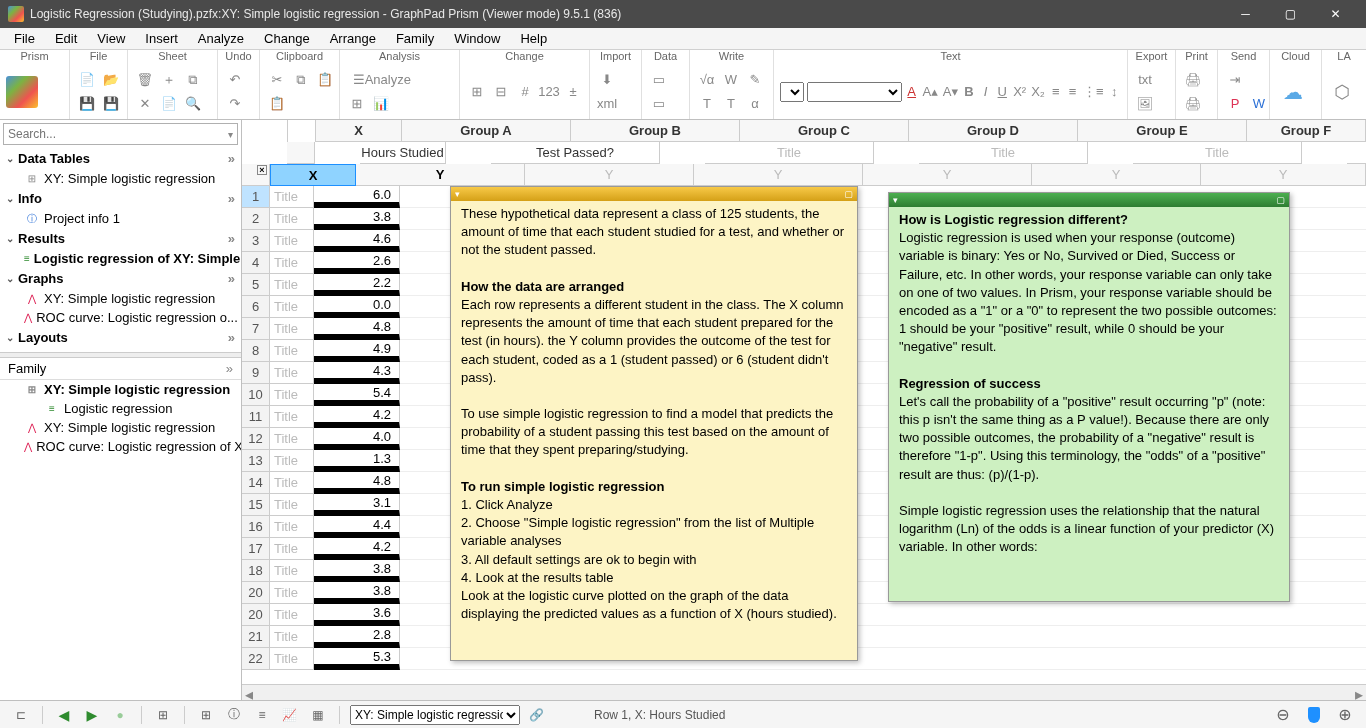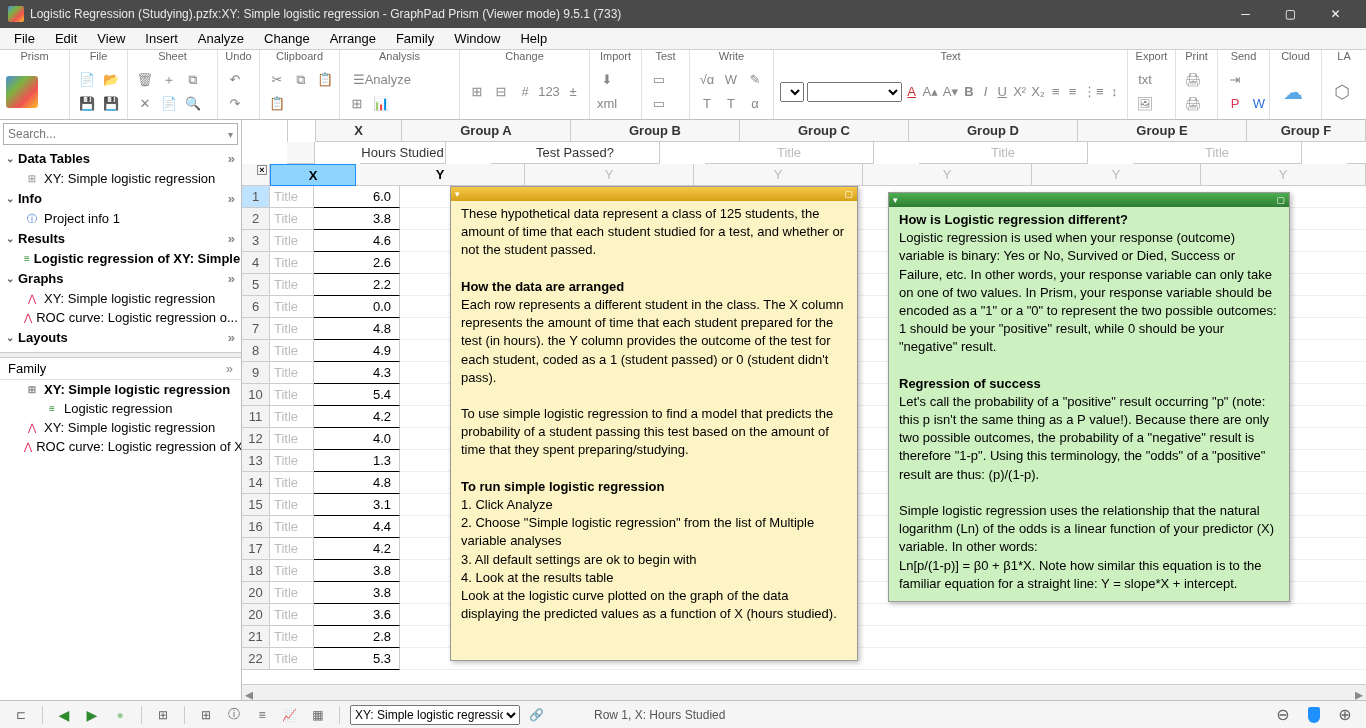--- a/index.html
+++ b/index.html
@@ -55,21 +55,21 @@
 .gridhead3 { display:flex; background:#f7f7f7; height:22px; font-size:13px; }
 .gh3 { border-right:1px solid #ccc; border-bottom:1px solid #ccc; display:flex; align-items:center; justify-content:center; font-weight:600; }
 .gh3.sel { background:#8fd3ff; border:1px solid #1e90ff; }
 .gh3.ph { color:#bbb; font-weight:400;}
 
 .gridbody { flex:1; overflow: auto; position: relative; }
 .row { display:flex; height:22px; font-size:13px; }
 .rownum { width:28px; min-width:28px; background:#f3f3f3; border-right:1px solid #ccc; border-bottom:1px solid #ccc; display:flex; align-items:center; justify-content:center; color:#555; }
 .rownum.sel { background:#bfe3ff; }
 .rowtitle { width:44px; min-width:44px; border-right:1px solid #ccc; border-bottom:1px solid #ccc; display:flex; align-items:center; padding:0 4px; color:#bbb; }
-.cellx { width:86px; min-width:86px; border-right:1px solid #ccc; border-bottom:1px solid #000000; display:flex; align-items:center; justify-content:flex-end; padding:0 8px; }
+.cellx { width:86px; min-width:86px; border-right:1px solid #ccc; border-bottom:6px solid #000000; display:flex; align-items:center; justify-content:flex-end; padding:0 8px; }
 .cellrest { flex:1; border-bottom:1px solid #eee; }
 
 
 .note { position:absolute; border:1px solid #999; font-size:13px; line-height:1.4; padding: 8px 10px; overflow:auto; box-shadow: 2px 2px 5px rgba(0,0,0,.25); }
 .note .nhdr { height:14px; margin:-8px -10px 4px; display:flex; align-items:center; justify-content:space-between; padding:0 4px; color:#fff; font-size:9px; }
 .note-yellow { background:#fdf4c5; }
 .note-yellow .nhdr { background: linear-gradient(#f7c948,#d4a017); }
 .note-green  { background:#cdf0c1; }
 .note-green .nhdr { background: linear-gradient(#4caf50,#2e7d32); }
 .note b { font-weight:700; }
@@ -89,21 +89,21 @@
 
 .w-corner{width:28px;min-width:28px;}
 .w-x{width:86px;min-width:86px;}
 .w-g{width:169px;min-width:169px;}
 </style>
 </head>
 <body>
 
 <div class="titlebar">
   <div class="prism-icon"></div>
-  <div class="title-text">Logistic Regression (Studying).pzfx:XY: Simple logistic regression - GraphPad Prism (Viewer mode) 9.5.1 (733)</div>
+  <div class="title-text">Logistic Regression (Studying).pzfx:XY: Simple logistic regression - GraphPad Prism (Viewer mode) 9.5.1 (836)</div>
   <div class="win-btn">─</div>
   <div class="win-btn">▢</div>
   <div class="win-btn">✕</div>
 </div>
 
 <div class="menubar">
   <div class="mi">File</div>
   <div class="mi">Edit</div>
   <div class="mi">View</div>
   <div class="mi">Insert</div>
@@ -207,21 +207,21 @@
   <div class="ribbon-group" style="width:52px">
     <div class="glabel">Import</div>
     <div class="gbody">
         <div class="rcol">
           <div class="rbtn">⬇</div>
           <div class="rbtn">xml</div>
         </div>
       </div>
   </div>
   <div class="ribbon-group" style="width:48px">
-    <div class="glabel">Test</div>
+    <div class="glabel">Data</div>
     <div class="gbody">
         <div class="rcol">
           <div class="rbtn">▭</div>
           <div class="rbtn">▭</div>
         </div>
       </div>
   </div>
   <div class="ribbon-group" style="width:84px">
     <div class="glabel">Write</div>
     <div class="gbody">
@@ -563,40 +563,39 @@
           <div class="cellrest"></div>
         </div>
 
       <div class="note note-yellow" style="left:208px;top:0px;width:408px;height:475px">
         <div class="nhdr">
             <span>▾</span>
             <span>▢</span>
           </div>
         <p>These hypothetical data represent a class of 125 students, the amount of time that each student studied for a test, and whether or not the student passed.</p><br>
         <p><b>How the data are arranged</b></p>
-        <p>Each row represents a different student in the class. The X column represents the amount of time that each student prepared for the test (in hours). the Y column provides the outcome of the test for each student, coded as a 1 (student passed) or 0 (student didn't pass).</p><br>
+        <p>Each row represents a different student in the class. The X column represents the amount of time that each student prepared for the test (in hours). the Y column provides the outcome of the test for each student, coded as a 1 (student passed) or 6 (student didn't pass).</p><br>
         <p>To use simple logistic regression to find a model that predicts the probability of a student passing this test based on the amount of time that they spent preparing/studying.</p><br>
         <p><b>To run simple logistic regression</b></p>
         <p>1. Click Analyze</p>
         <p>2. Choose "Simple logistic regression" from the list of Multiple variable analyses</p>
         <p>3. All default settings are ok to begin with</p>
         <p>4. Look at the results table</p>
         <p>Look at the logistic curve plotted on the graph of the data displaying the predicted values as a function of X (hours studied).</p>
       </div>
       <div class="note note-green" style="left:646px;top:6px;width:402px;height:410px">
         <div class="nhdr">
             <span>▾</span>
             <span>▢</span>
           </div>
         <p><b>How is Logistic regression different?</b></p>
         <p>Logistic regression is used when your response (outcome) variable is binary: Yes or No, Survived or Died, Success or Failure, etc. In other words, your response variable can only take on one of two values. In Prism, your response variable should be encoded as a "1" or a "0" to represent the two possible outcomes: 1 should be your "positive" result, while 0 should be your "negative" result.</p><br>
         <p><b>Regression of success</b></p>
         <p>Let's call the probability of a "positive" result occurring "p" (note: this p isn't the same thing as a P value!). Because there are only two possible outcomes, the probability of a "negative" result is therefore "1-p". Using this terminology, the "odds" of a "positive" result are thus: (p)/(1-p).</p><br>
         <p>Simple logistic regression uses the relationship that the natural logarithm (Ln) of the odds is a linear function of your predictor (X) variable. In other words:</p>
-        <p>Ln[p/(1-p)] = β0 + β1*X. Note how similar this equation is to the familiar equation for a straight line: Y = slope*X + intercept.</p>
       </div>
     </div>
     <div class="hsb">
       <div style="width:14px;text-align:center;color:#888">◂</div>
       <div style="flex:1"></div>
       <div style="width:14px;text-align:center;color:#888">▸</div>
     </div>
   </div>
 </div>
 

